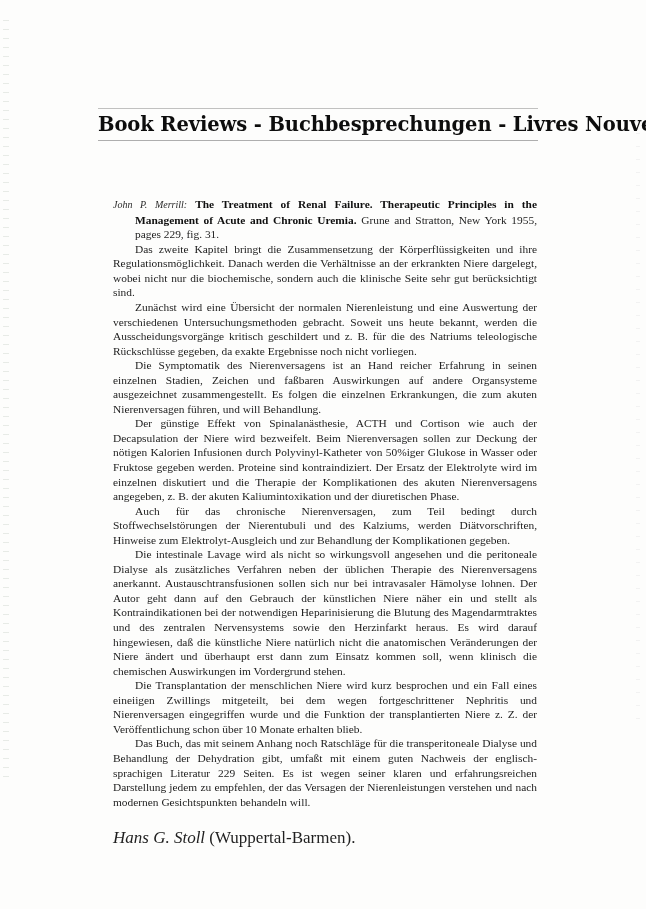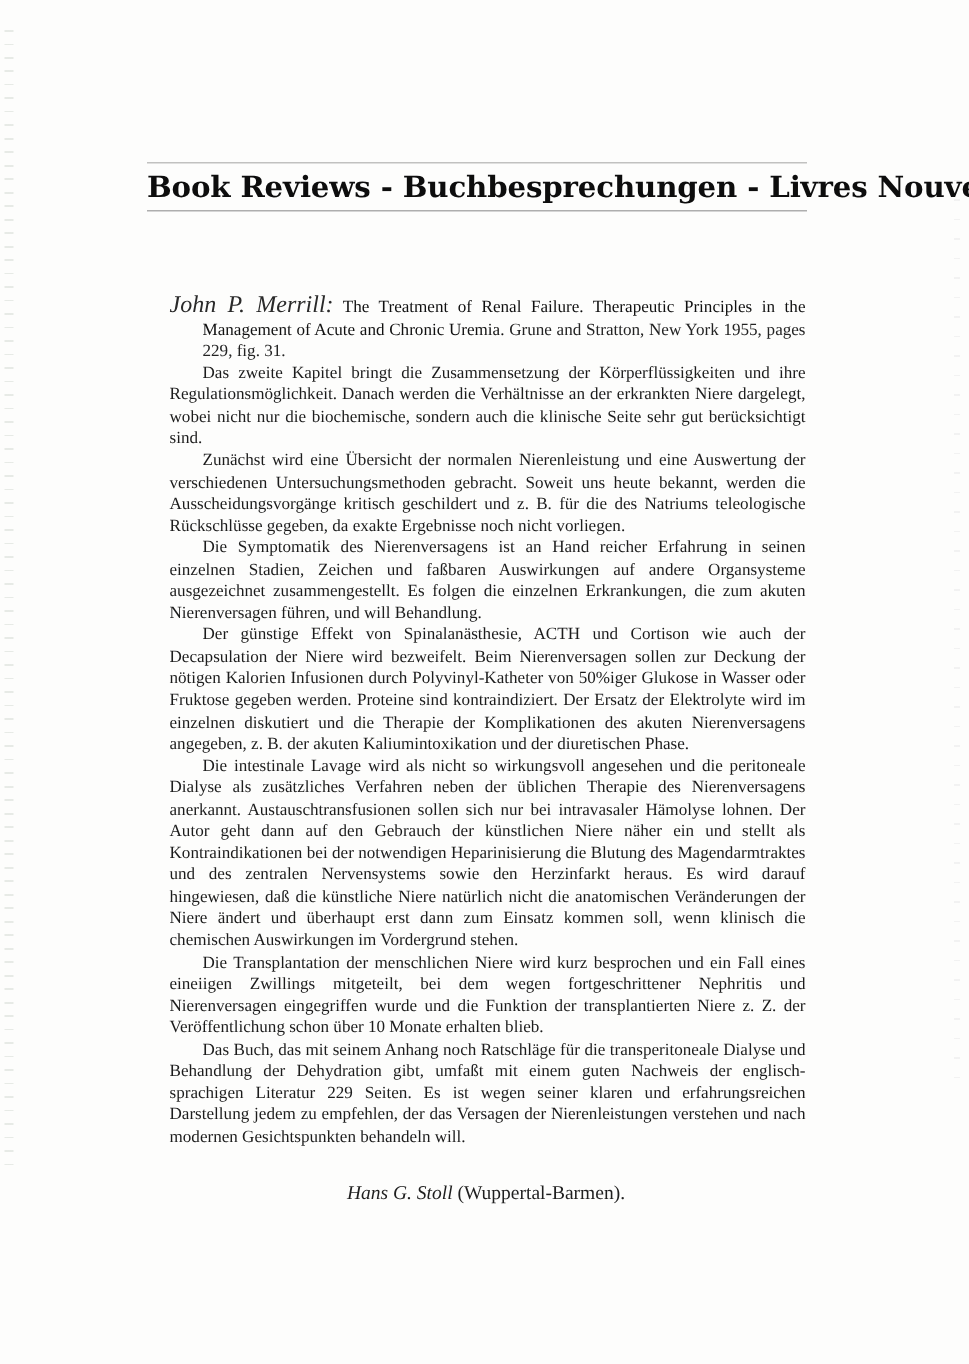--- a/index.html
+++ b/index.html
@@ -90,39 +90,39 @@
     margin: 0;
     padding-left: 0;
   }
   .entry-head .hang {
     display: block;
     padding-left: 22px;
     text-indent: -22px;
   }
   .author {
     font-style: italic;
-    font-size: 16px;
+    font-size: 10px;
     color: #2a2a2a;
   }
   .work-title {
-    font-weight: 400;
+    font-weight: 700;
     color: #101010;
   }
   .pub {
     color: #232323;
   }
   p.para {
     margin: 0;
     text-indent: 22px;
     text-align: justify;
   }
   .signature {
     margin-top: 22px;
-    text-align: center;
-    font-size: 13px;
+    text-align: left;
+    font-size: 17px;
     color: #1f1f1f;
     padding-right: 2px;
   }
   .signature .sig-name {
     font-style: italic;
   }
   
   .review, .header-title, .signature {
     text-rendering: optimizeLegibility;
   }
@@ -150,20 +150,21 @@
           <span class="author">John P. Merrill:</span>
           <span class="work-title">The Treatment of Renal Failure. Therapeutic Principles in the Management of Acute and Chronic Uremia.</span>
           <span class="pub">Grune and Stratton, New York 1955, pages 229, fig. 31.</span>
         </span>
       </div>
 
       <p class="para">Das zweite Kapitel bringt die Zusammensetzung der Körperflüssigkeiten und ihre Regulationsmöglichkeit. Danach werden die Verhältnisse an der erkrankten Niere dargelegt, wobei nicht nur die biochemische, sondern auch die klinische Seite sehr gut berücksichtigt sind.</p>
       <p class="para">Zunächst wird eine Übersicht der normalen Nierenleistung und eine Auswertung der verschiedenen Untersuchungsmethoden gebracht. Soweit uns heute bekannt, werden die Ausscheidungsvorgänge kritisch geschildert und z. B. für die des Natriums teleologische Rückschlüsse gegeben, da exakte Ergebnisse noch nicht vorliegen.</p>
       <p class="para">Die Symptomatik des Nierenversagens ist an Hand reicher Erfahrung in seinen einzelnen Stadien, Zeichen und faßbaren Auswirkungen auf andere Organsysteme ausgezeichnet zusammengestellt. Es folgen die einzelnen Erkrankungen, die zum akuten Nierenversagen führen, und will Behandlung.</p>
       <p class="para">Der günstige Effekt von Spinalanästhesie, ACTH und Cortison wie auch der Decapsulation der Niere wird bezweifelt. Beim Nierenversagen sollen zur Deckung der nötigen Kalorien Infusionen durch Polyvinyl-Katheter von 50%iger Glukose in Wasser oder Fruktose gegeben werden. Proteine sind kontraindiziert. Der Ersatz der Elektrolyte wird im einzelnen diskutiert und die Therapie der Komplikationen des akuten Nierenversagens angegeben, z. B. der akuten Kaliumintoxikation und der diuretischen Phase.</p>
+      <p class="para">Auch für das chronische Nierenversagen, zum Teil bedingt durch Stoffwechselstörungen der Nierentubuli und des Kalziums, werden Diätvorschriften, Hinweise zum Elektrolyt-Ausgleich und zur Behandlung der Komplikationen gegeben.</p>
       <p class="para">Die intestinale Lavage wird als nicht so wirkungsvoll angesehen und die peritoneale Dialyse als zusätzliches Verfahren neben der üblichen Therapie des Nierenversagens anerkannt. Austauschtransfusionen sollen sich nur bei intravasaler Hämolyse lohnen. Der Autor geht dann auf den Gebrauch der künstlichen Niere näher ein und stellt als Kontraindikationen bei der notwendigen Heparinisierung die Blutung des Magendarmtraktes und des zentralen Nervensystems sowie den Herzinfarkt heraus. Es wird darauf hingewiesen, daß die künstliche Niere natürlich nicht die anatomischen Veränderungen der Niere ändert und überhaupt erst dann zum Einsatz kommen soll, wenn klinisch die chemischen Auswirkungen im Vordergrund stehen.</p>
       <p class="para">Die Transplantation der menschlichen Niere wird kurz besprochen und ein Fall eines eineiigen Zwillings mitgeteilt, bei dem wegen fortgeschrittener Nephritis und Nierenversagen eingegriffen wurde und die Funktion der transplantierten Niere z. Z. der Veröffentlichung schon über 10 Monate erhalten blieb.</p>
       <p class="para">Das Buch, das mit seinem Anhang noch Ratschläge für die transperitoneale Dialyse und Behandlung der Dehydration gibt, umfaßt mit einem guten Nachweis der englisch-sprachigen Literatur 229 Seiten. Es ist wegen seiner klaren und erfahrungsreichen Darstellung jedem zu empfehlen, der das Versagen der Nierenleistungen verstehen und nach modernen Gesichtspunkten behandeln will.</p>
 
       <div class="signature">
         <span class="sig-name">Hans G. Stoll</span><span> (Wuppertal-Barmen).</span>
       </div>
 
     </div>
   </div>

